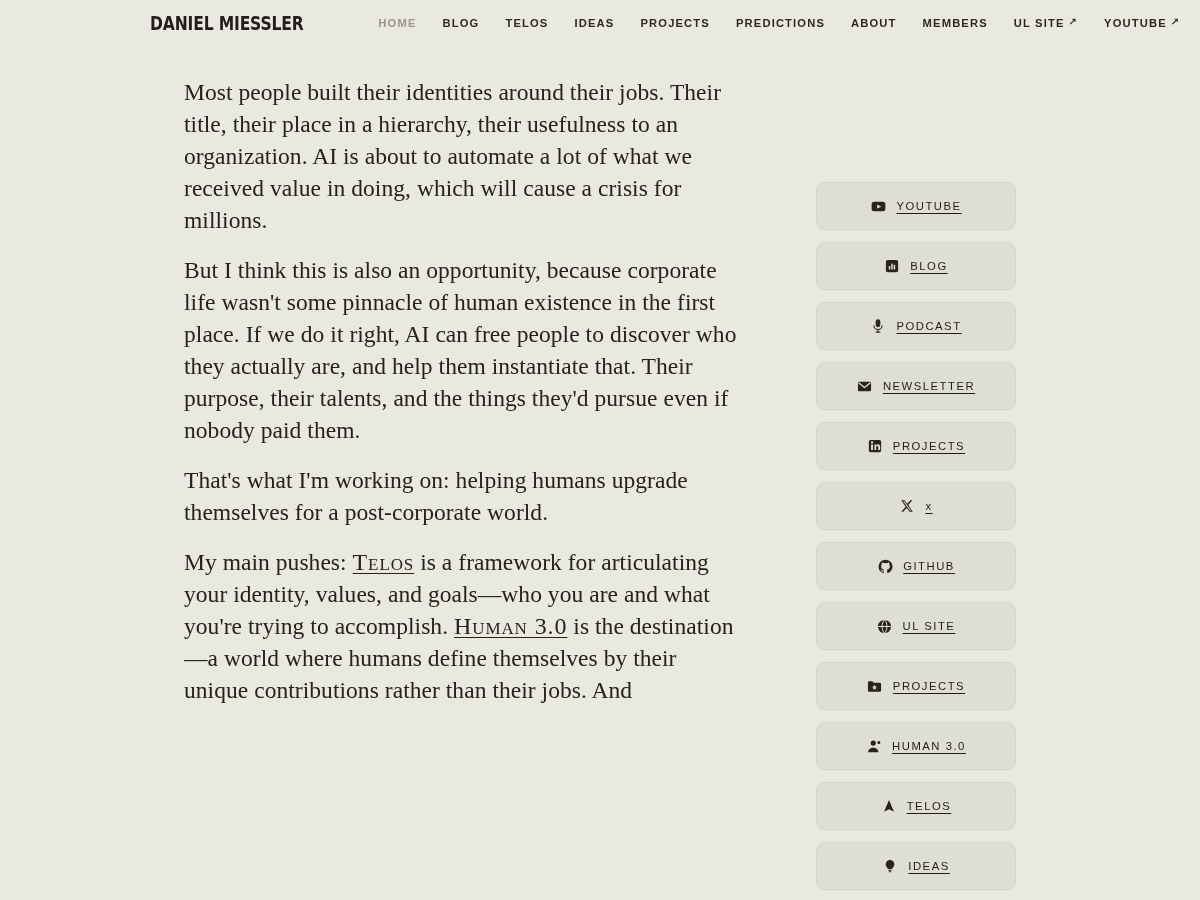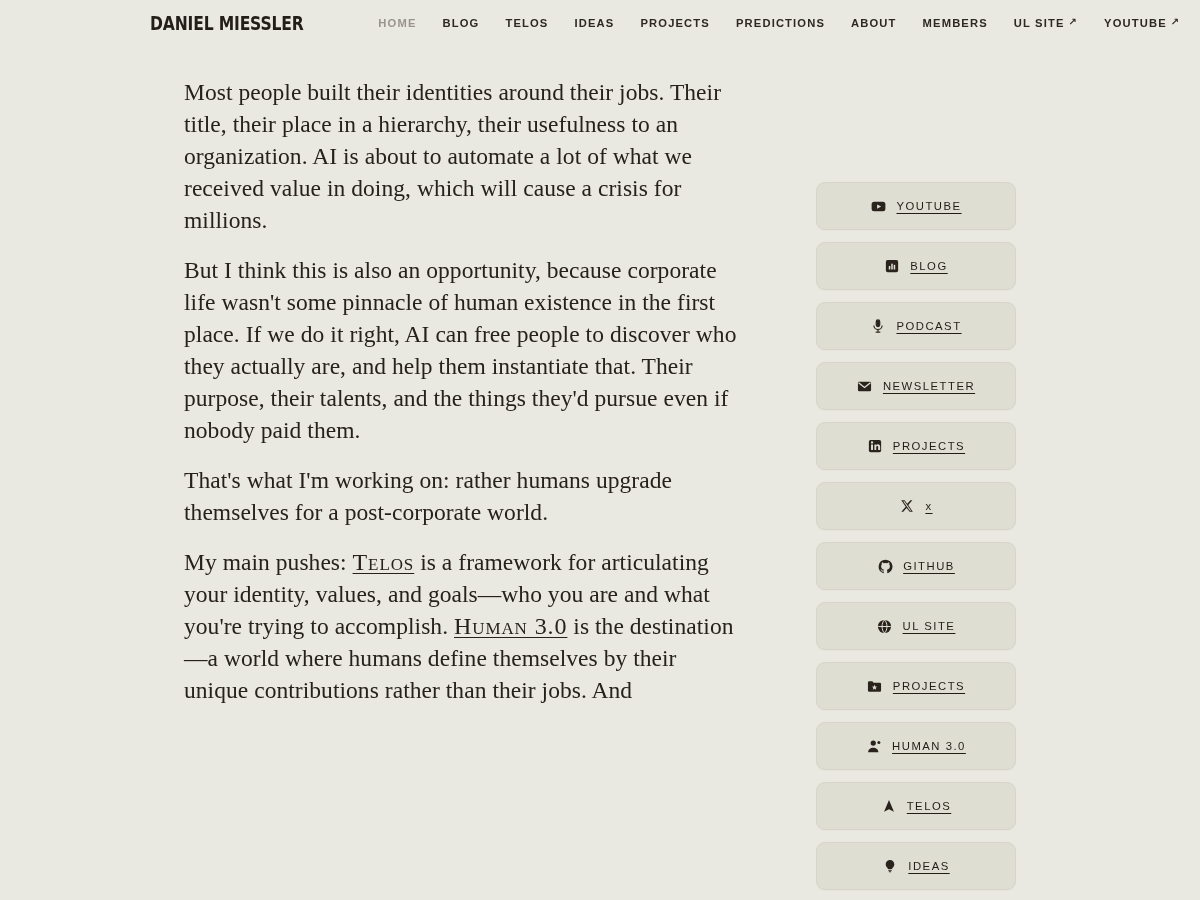--- a/index.html
+++ b/index.html
@@ -225,21 +225,21 @@
 
   <article class="article">
 
 
 
 
     <p>Most people built their identities around their jobs. Their title, their place in a hierarchy, their usefulness to an organization. AI is about to automate a lot of what we received value in doing, which will cause a crisis for millions.</p>
 
     <p>But I think this is also an opportunity, because corporate life wasn't some pinnacle of human existence in the first place. If we do it right, AI can free people to discover who they actually are, and help them instantiate that. Their purpose, their talents, and the things they'd pursue even if nobody paid them.</p>
 
-    <p>That's what I'm working on: rather humans upgrade themselves for a post-corporate world.</p>
+    <p>That's what I'm working on: helping humans upgrade themselves for a post-corporate world.</p>
 
     <p><span>My main pushes: </span><a class="inline-link">Telos</a><span> is a framework for articulating your identity, values, and goals—who you are and what you're trying to accomplish. </span><a class="inline-link">Human 3.0</a><span> is the destination—a world where humans define themselves by their unique contributions rather than their jobs. And </span></p>
 
   </article>
 
   <aside class="sidebar">
 
     <a class="side-btn">
       <span class="s-icon">
         <svg width="15" height="15" viewBox="0 0 24 24">

